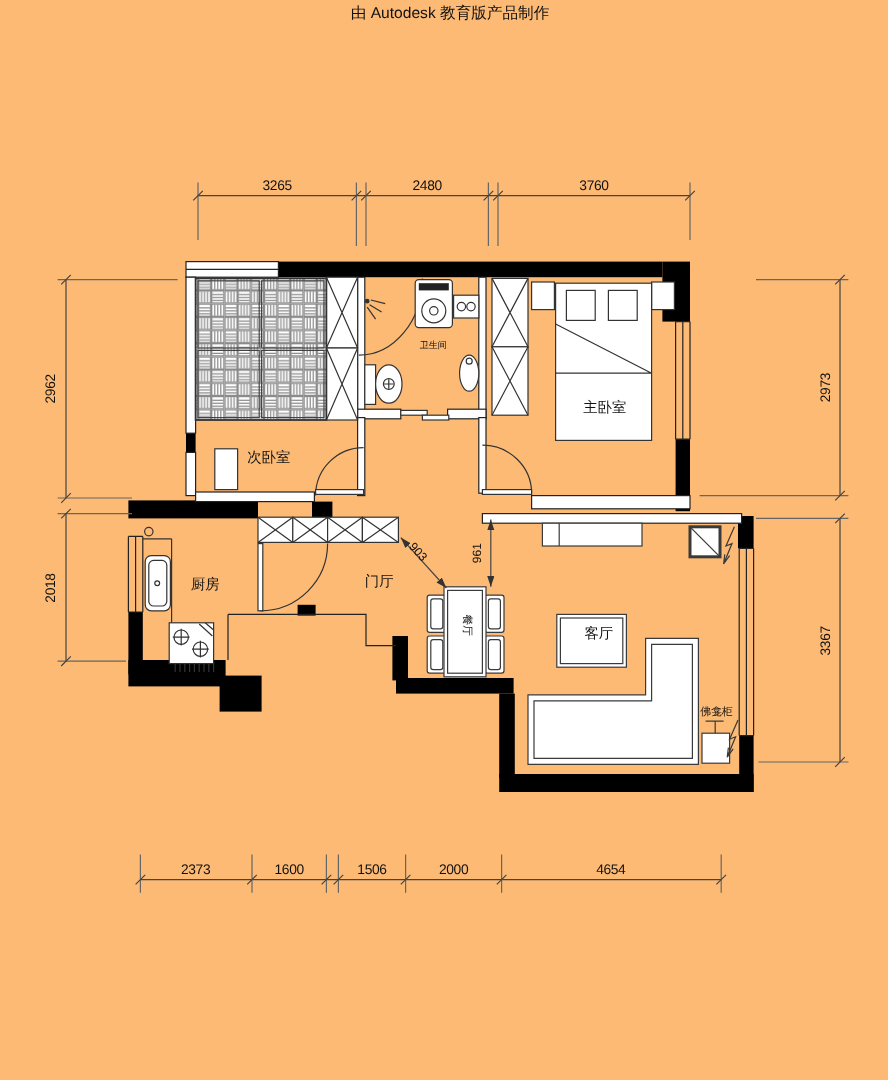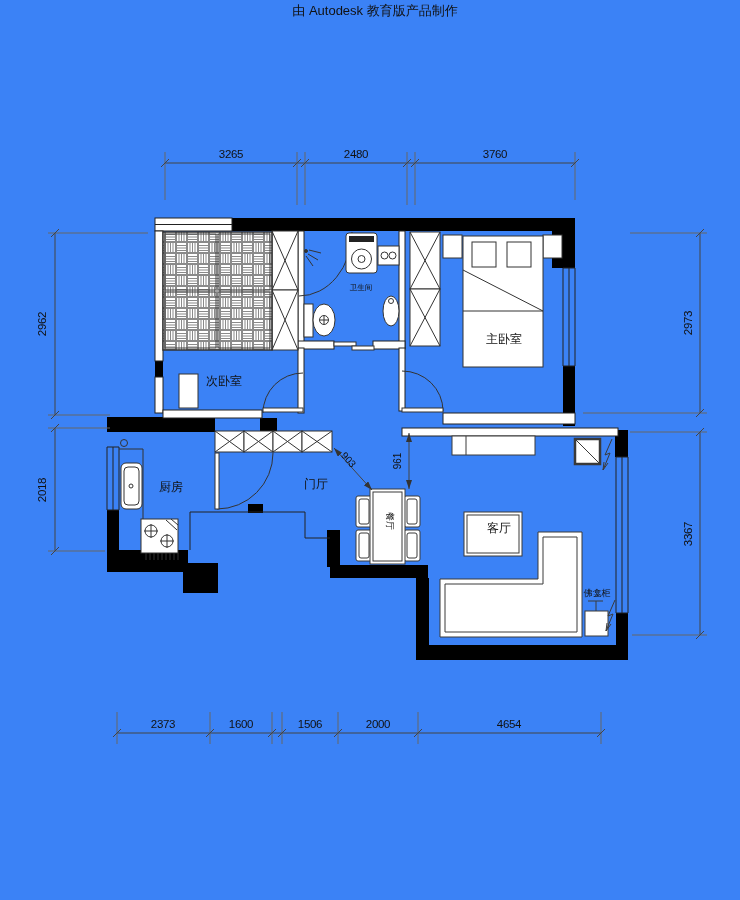--- a/index.html
+++ b/index.html
@@ -1,16 +1,16 @@
 <!DOCTYPE html>
 <html><head>
 <meta charset="utf-8">
 <style>
   html,body{margin:0;padding:0;background:#fff;}
-  .plan{position:relative;width:740px;height:900px;background:#3b82f6;overflow:hidden;
+  .plan{position:relative;width:740px;height:900px;background:#fdba74;overflow:hidden;
         font-family:"Liberation Sans", sans-serif;}
   svg{position:absolute;left:0;top:0;}
   text{font-family:"Liberation Sans","DejaVu Sans",sans-serif;fill:#111;}
   .dimtxt{font-size:11.5px;letter-spacing:-0.3px;}
   .roomtxt{font-size:12px;}
   .smalltxt{font-size:9px;}
   .tinytxt{font-size:7.5px;}
   .wm{font-size:13px;}
 </style>
 </head>

